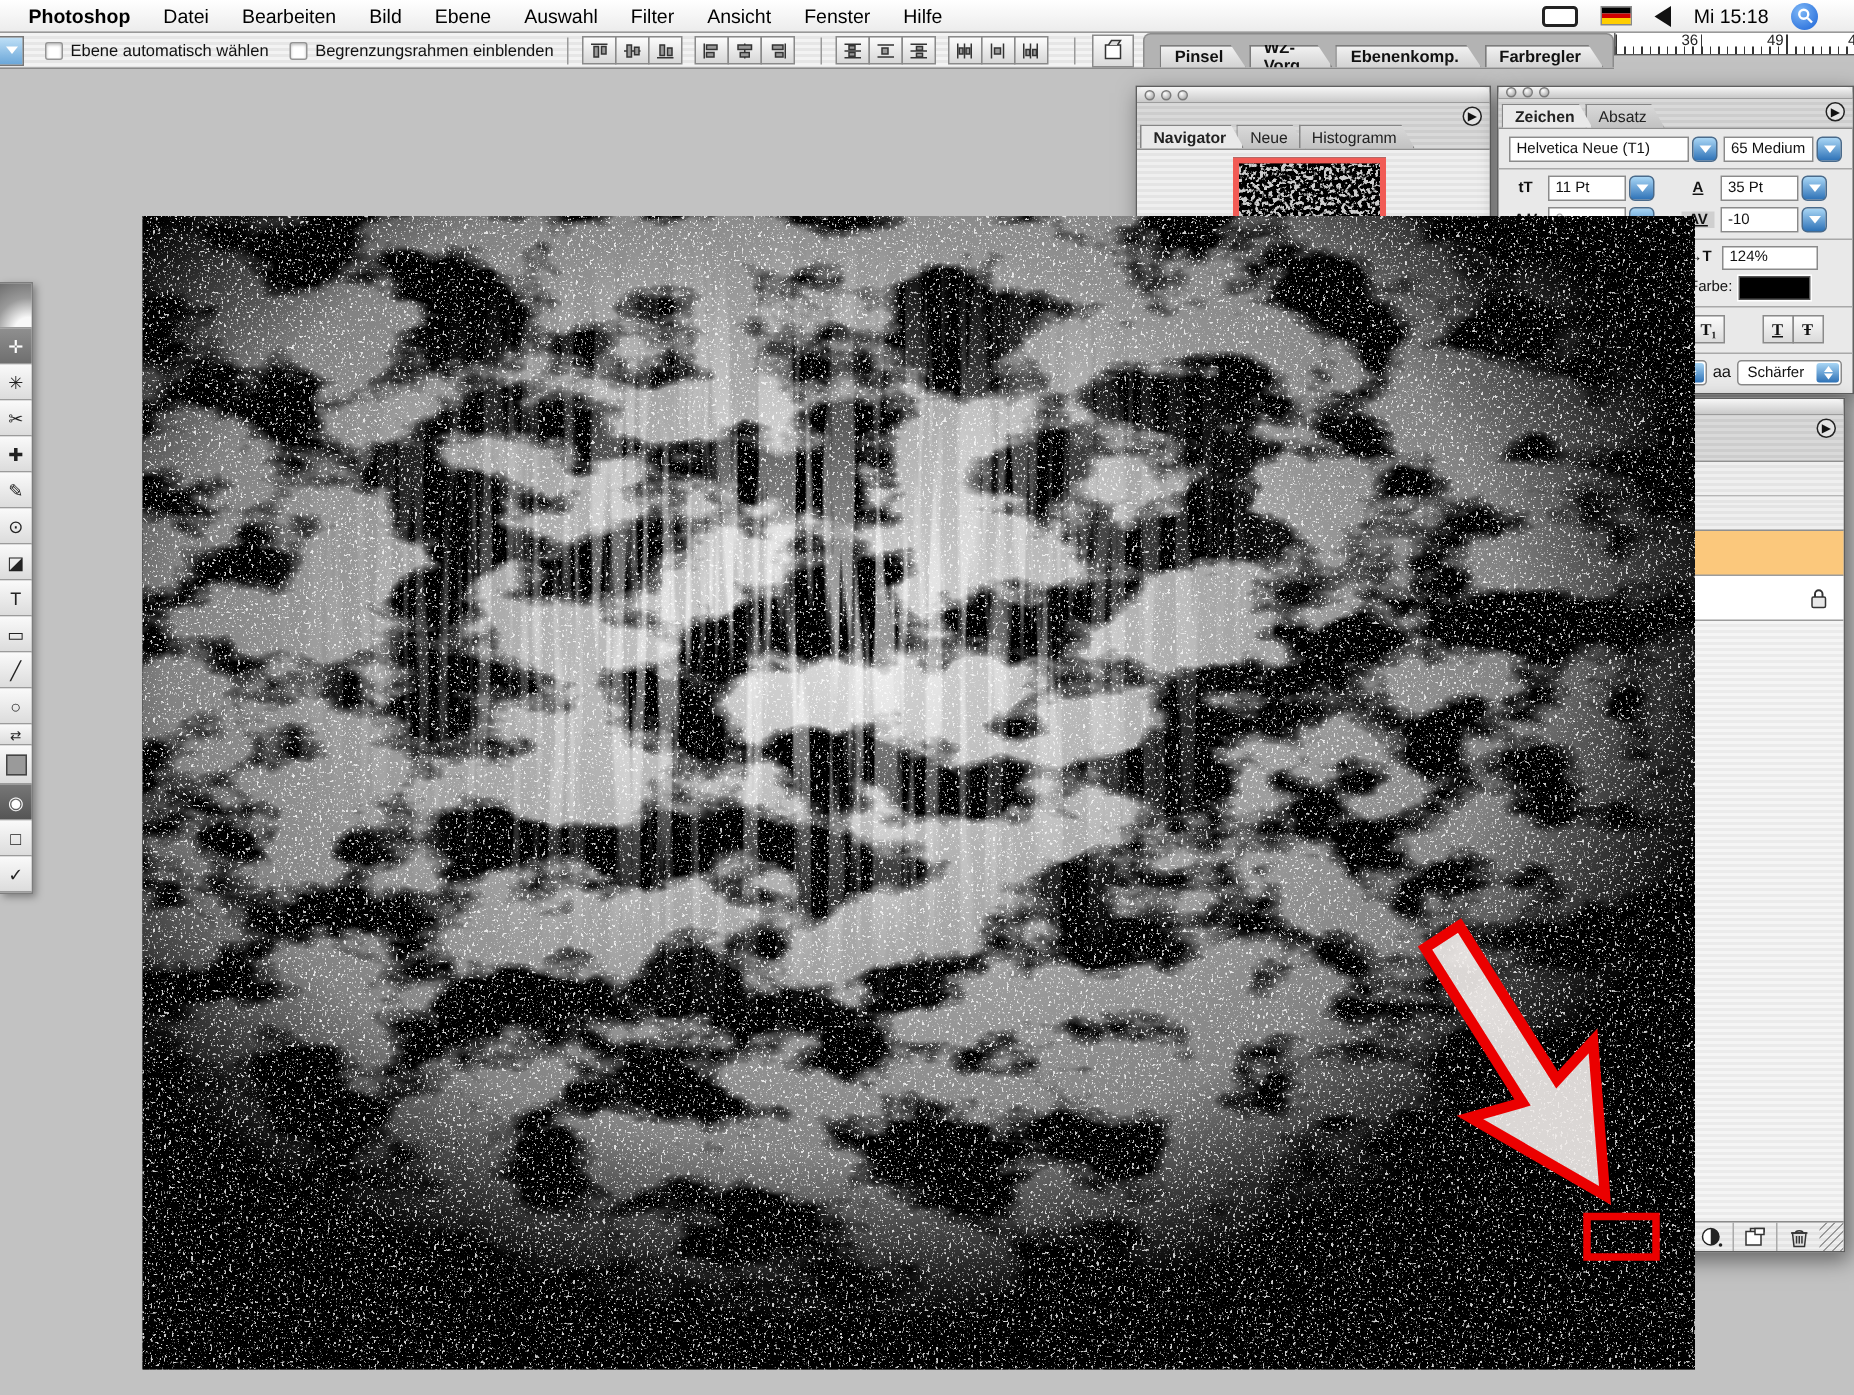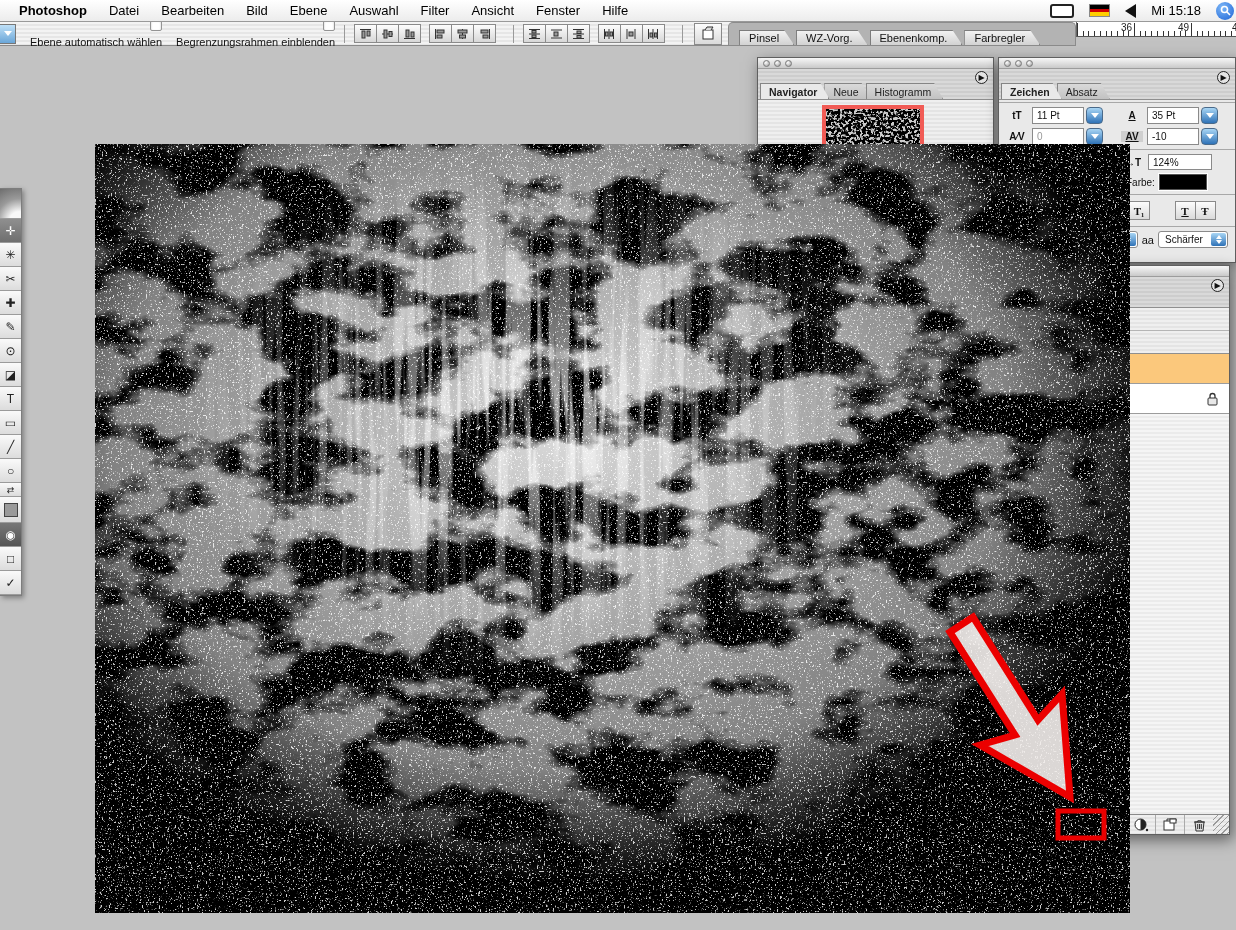--- a/index.html
+++ b/index.html
@@ -3,39 +3,39 @@
 <meta charset="utf-8">
 <style>
 *{margin:0;padding:0;box-sizing:border-box;font-family:"Liberation Sans",sans-serif;}
 html,body{width:1236px;height:930px;overflow:hidden;}
 #desktop{position:absolute;inset:0;width:1236px;height:930px;background:#c2c2c2;overflow:hidden;}
 
 
 .menubar{position:absolute;top:0;left:0;right:0;height:22px;background:linear-gradient(#ffffff,#ececec);border-bottom:1px solid #999;display:flex;align-items:center;font-size:13px;color:#000;z-index:30;}
 .menu-item{padding:0 11px;height:22px;display:flex;align-items:center;}
 .menu-item.app{font-weight:bold;margin-left:8px;}
-.menu-right{margin-left:auto;display:flex;align-items:center;gap:15px;padding-right:2px;}
+.menu-right{margin-left:auto;display:flex;align-items:center;gap:15px;padding-right:24px;}
 .mi-monitor{width:24px;height:14px;border:2px solid #222;border-radius:3px;background:#fff;}
 .mi-flag{width:21px;height:13px;display:flex;flex-direction:column;border:1px solid #888;}
 .mi-flag div{flex:1;}
 .mi-speaker{width:0;height:0;border-top:7px solid transparent;border-bottom:7px solid transparent;border-right:11px solid #111;}
 .mi-clock{font-size:13px;}
 .mi-spot{width:18px;height:18px;border-radius:50%;background:radial-gradient(circle at 35% 30%,#7db7f7,#1b63d6);display:flex;align-items:center;justify-content:center;}
 
 
 .optionsbar{position:absolute;top:22px;left:0;width:1076px;height:24px;background:repeating-linear-gradient(180deg,#f3f3f3 0 2px,#e6e6e6 2px 4px);border-bottom:1px solid #8a8a8a;display:flex;align-items:center;z-index:25;}
 .tool-preset{width:16px;height:20px;margin-left:0;border:1px solid #777;border-left:none;background:linear-gradient(#bfe0f7,#6aa6d8);display:flex;align-items:center;justify-content:center;}
-.cb{display:flex;align-items:flex-end;gap:5px;font-size:11px;margin-left:14px;color:#111;flex-direction:column;}
+.cb{display:flex;align-items:flex-start;gap:5px;font-size:11px;margin-left:14px;color:#111;}
 .cb .box{width:12px;height:12px;background:#fff;border:1px solid #949494;border-radius:2px;box-shadow:inset 0 1px 2px #bbb;}
 .vsep{width:1px;height:18px;background:#9a9a9a;margin:0 9px;}
 .agroup{display:flex;margin-right:9px;}
 .abtn{width:23px;height:19px;border:1px solid #8a8a8a;background:linear-gradient(#fdfdfd,#d7d7d7);display:flex;align-items:center;justify-content:center;margin-right:-1px;}
 .browser-btn{width:28px;height:22px;margin:0 6px 0 2px;border:1px solid #8a8a8a;background:linear-gradient(#fcfcfc,#dadada);display:flex;align-items:center;justify-content:center;}
 .well{flex:1;align-self:flex-end;height:23px;background:#b3b3b3;border:1px solid #8b8b8b;border-bottom:none;border-radius:5px 5px 0 0;display:flex;align-items:flex-end;padding:3px 4px 0 10px;}
-.well-tab{height:15px;padding:0 14px 0 9px;margin-right:2px;background:linear-gradient(#f2f2f2,#d2d2d2);font-size:11px;display:flex;align-items:center;clip-path:polygon(0 0,calc(100% - 10px) 0,100% 100%,0 100%);border:1px solid #7c7c7c;border-bottom:none;color:#111;}
+.well-tab{height:15px;padding:0 14px 0 9px;margin-right:2px;background:linear-gradient(#f2f2f2,#d2d2d2);font-size:11px;display:flex;align-items:center;clip-path:polygon(0 0,calc(100% - 10px) 0,100% 100%,0 100%);border:1px solid #7c7c7c;border-bottom:none;color:#111;font-weight:bold;}
 
 .ruler{position:absolute;top:22px;left:1076px;width:160px;height:15px;background:#fff;border-left:1px solid #666;border-bottom:1px solid #555;z-index:26;}
 .ruler .minor{position:absolute;bottom:0;left:0;right:0;height:5px;background:repeating-linear-gradient(90deg,#333 0 1px,transparent 1px 5.7px);}
 .ruler .major{position:absolute;bottom:0;left:0;right:0;height:13px;background:repeating-linear-gradient(90deg,#333 0 1px,transparent 1px 57px);}
 .ruler span{position:absolute;top:0;font-size:10px;color:#222;}
 
 
 .toolbar{position:absolute;left:0;top:188px;width:22px;background:#e0e0e0;border:1px solid #7d7d7d;border-left:none;box-shadow:2px 2px 5px rgba(0,0,0,.35);z-index:20;}
 .tool{height:24px;border-bottom:1px solid #9b9b9b;display:flex;align-items:center;justify-content:center;font-size:12px;color:#222;background:linear-gradient(#fafafa,#dcdcdc);}
 .tool.selected{background:linear-gradient(#8f8f8f,#6f6f6f);color:#fff;}
@@ -384,20 +384,34 @@
     <div class="titlebar">
       <div class="wbtn"></div>
       <div class="wbtn"></div>
       <div class="wbtn"></div>
     </div>
     <div class="tabsbar">
       <div class="ptab active">Zeichen</div>
       <div class="ptab">Absatz</div>
       <div class="tab-arrow">▶</div>
     </div>
+    <div class="crow" style="padding-top:5px">
+      <div class="dd" style="flex:1">
+        <div class="val" style="flex:1">Helvetica Neue (T1)</div>
+        <div class="cap">
+            <div class="tri-dn"></div>
+          </div>
+      </div>
+      <div class="dd">
+        <div class="val" style="width:60px">65 Medium</div>
+        <div class="cap">
+            <div class="tri-dn"></div>
+          </div>
+      </div>
+    </div>
     <div class="hsep"></div>
     <div class="crow">
       <div class="cicon">tT</div>
       <div class="dd">
         <div class="val" style="width:52px">11 Pt</div>
         <div class="cap">
             <div class="tri-dn"></div>
           </div>
       </div>
       <div class="cicon un" style="margin-left:14px">A</div>

